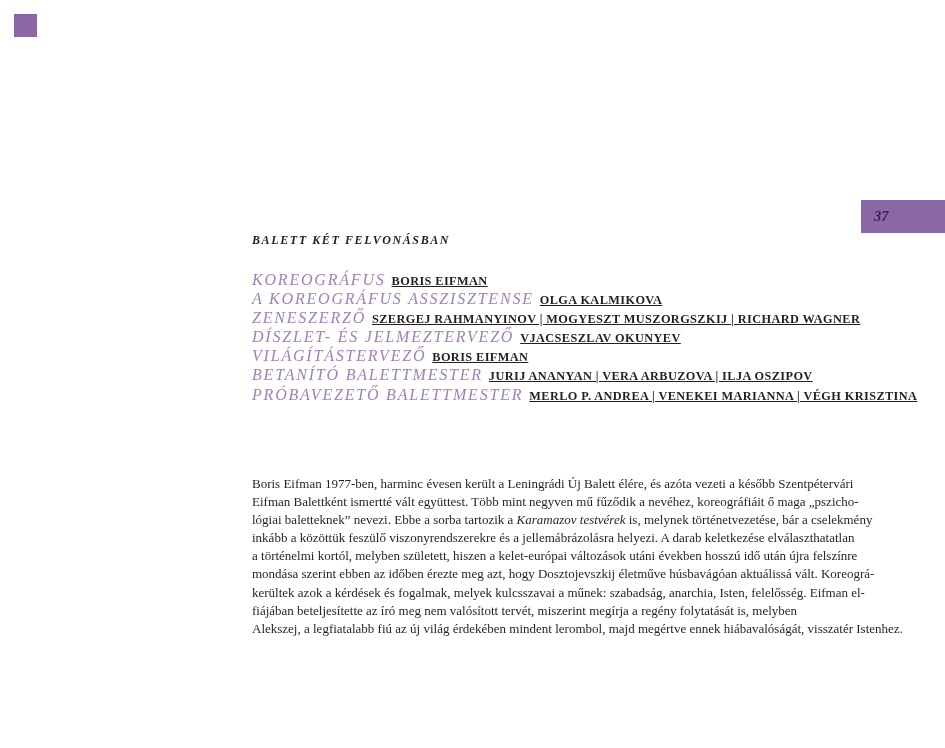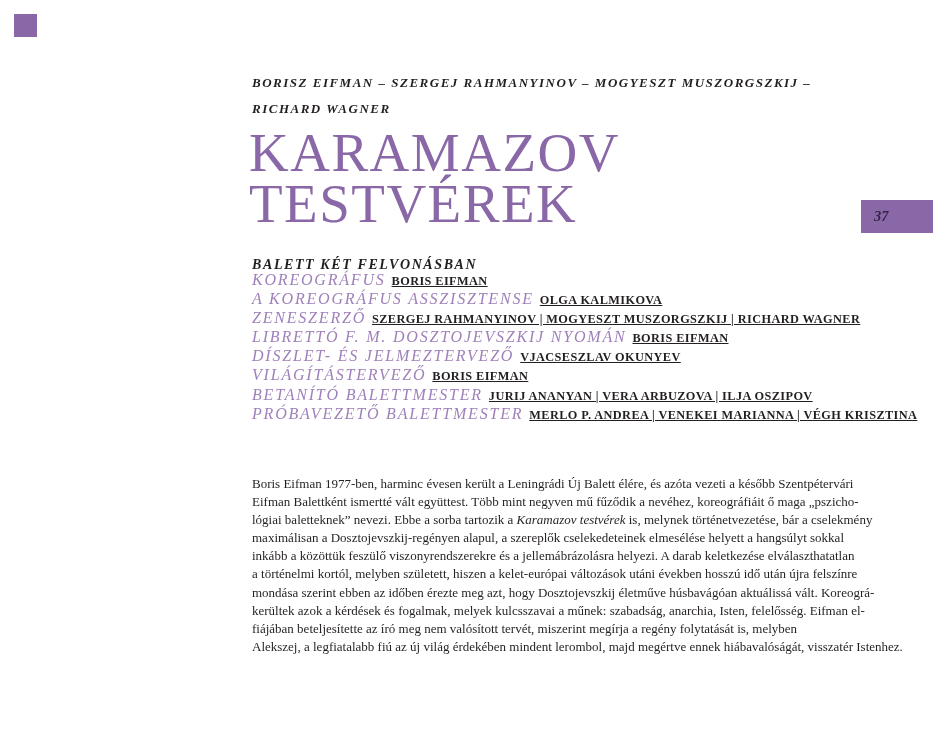--- a/index.html
+++ b/index.html
@@ -13,22 +13,22 @@
     color: var(--ink);
   }
   .corner-square {
     position: absolute;
     left: 14px; top: 14px;
     width: 23px; height: 23px;
     background: var(--purple);
   }
   .page-tab {
     position: absolute;
-    right: 12px; top: 200px;
-    width: 72px; height: 33px;
+    right: 0; top: 200px;
+    width: 84px; height: 33px;
     background: var(--purple);
     display: flex;
     align-items: center;
   }
   .page-num {
     margin-left: 13px;
     font-style: italic;
     font-weight: bold;
     font-size: 14.5px;
     color: var(--page-num-ink);
@@ -51,27 +51,26 @@
     font-size: 55px;
     font-weight: normal;
     line-height: 51px;
     letter-spacing: 1.5px;
     color: var(--purple);
     white-space: nowrap;
   }
   .subtitle {
     position: absolute;
     left: 252px; top: 233px;
-    font-size: 14px;
+    font-size: 12px;
     font-weight: bold;
     font-style: italic;
     letter-spacing: 1.6px;
     color: var(--ink);
     white-space: nowrap;
-    margin-top: 24px;
   }
   .credits {
     position: absolute;
     left: 252px; top: 271px;
     line-height: 17.1px;
     white-space: nowrap;
   }
   .credit-label {
     font-style: italic;
     font-size: 16px;
@@ -101,64 +100,52 @@
 <body>
 
 <div class="page">
 
   <div class="corner-square"></div>
 
   <div class="page-tab">
     <span class="page-num">37</span>
   </div>
 
-  <div class="authors">
-    <div>BORISZ EIFMAN – SZERGEJ RAHMANYINOV – MOGYESZT MUSZORGSZKIJ –</div>
-    <div>RICHARD WAGNER</div>
-  </div>
 
-  <h1 class="title">
-    <div>KARAMAZOV</div>
-    <div>TESTVÉREK</div>
-  </h1>
 
   <div class="subtitle">BALETT KÉT FELVONÁSBAN</div>
 
   <div class="credits">
     <div class="credit-line">
       <span class="credit-label">KOREOGRÁFUS</span><span class="credit-names">BORIS EIFMAN</span>
     </div>
     <div class="credit-line">
       <span class="credit-label">A KOREOGRÁFUS ASSZISZTENSE</span><span class="credit-names">OLGA KALMIKOVA</span>
     </div>
     <div class="credit-line">
       <span class="credit-label">ZENESZERZŐ</span><span class="credit-names">SZERGEJ RAHMANYINOV | MOGYESZT MUSZORGSZKIJ | RICHARD WAGNER</span>
-    </div>
-    <div class="credit-line">
-      <span class="credit-label">LIBRETTÓ F. M. DOSZTOJEVSZKIJ NYOMÁN</span><span class="credit-names">BORIS EIFMAN</span>
     </div>
     <div class="credit-line">
       <span class="credit-label">DÍSZLET- ÉS JELMEZTERVEZŐ</span><span class="credit-names">VJACSESZLAV OKUNYEV</span>
     </div>
     <div class="credit-line">
       <span class="credit-label">VILÁGÍTÁSTERVEZŐ</span><span class="credit-names">BORIS EIFMAN</span>
     </div>
     <div class="credit-line">
       <span class="credit-label">BETANÍTÓ BALETTMESTER</span><span class="credit-names">JURIJ ANANYAN | VERA ARBUZOVA | ILJA OSZIPOV</span>
     </div>
     <div class="credit-line">
       <span class="credit-label">PRÓBAVEZETŐ BALETTMESTER</span><span class="credit-names">MERLO P. ANDREA | VENEKEI MARIANNA | VÉGH KRISZTINA</span>
     </div>
   </div>
 
   <div class="body-text">
     <div class="body-line">Boris Eifman 1977-ben, harminc évesen került a Leningrádi Új Balett élére, és azóta vezeti a később Szentpétervári</div>
     <div class="body-line">Eifman Balettként ismertté vált együttest. Több mint negyven mű fűződik a nevéhez, koreográfiáit ő maga „pszicho-</div>
     <div class="body-line"><span>lógiai baletteknek” nevezi. Ebbe a sorba tartozik a </span><span class="it">Karamazov testvérek</span><span> is, melynek történetvezetése, bár a cselekmény</span></div>
-    <div class="body-line">maximálisan a Dosztojevszkij-regényen alapul, a szereplők cselekedeteinek elmesélése helyett a hangsúlyt sokkal</div>
     <div class="body-line">inkább a közöttük feszülő viszonyrendszerekre és a jellemábrázolásra helyezi. A darab keletkezése elválaszthatatlan</div>
     <div class="body-line">a történelmi kortól, melyben született, hiszen a kelet-európai változások utáni években hosszú idő után újra felszínre</div>
     <div class="body-line">mondása szerint ebben az időben érezte meg azt, hogy Dosztojevszkij életműve húsbavágóan aktuálissá vált. Koreográ-</div>
     <div class="body-line">kerültek azok a kérdések és fogalmak, melyek kulcsszavai a műnek: szabadság, anarchia, Isten, felelősség. Eifman el-</div>
     <div class="body-line">fiájában beteljesítette az író meg nem valósított tervét, miszerint megírja a regény folytatását is, melyben</div>
     <div class="body-line">Alekszej, a legfiatalabb fiú az új világ érdekében mindent lerombol, majd megértve ennek hiábavalóságát, visszatér Istenhez.</div>
   </div>
 
 </div>
 

